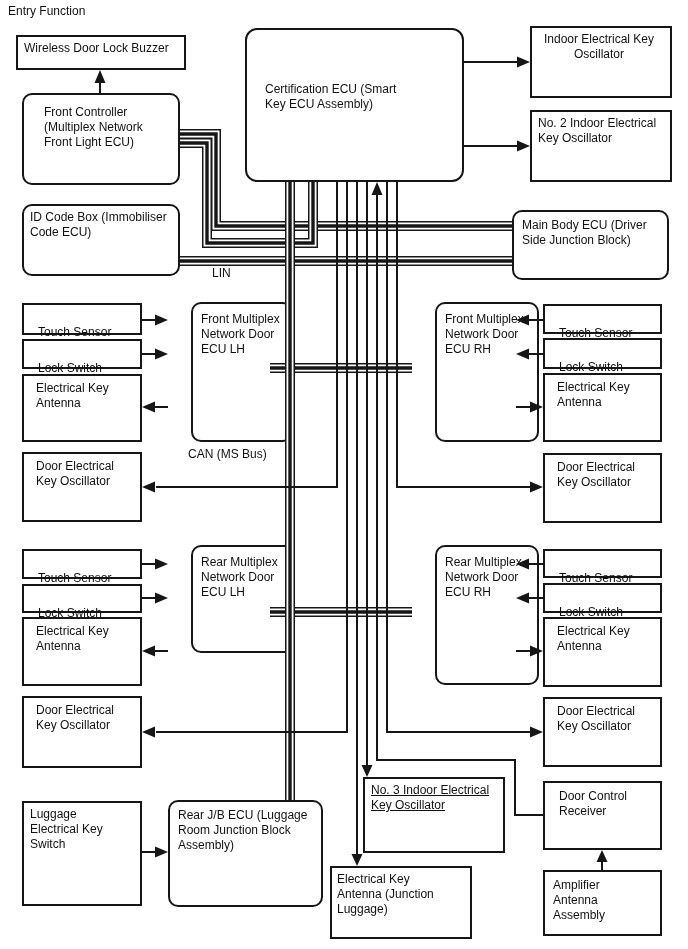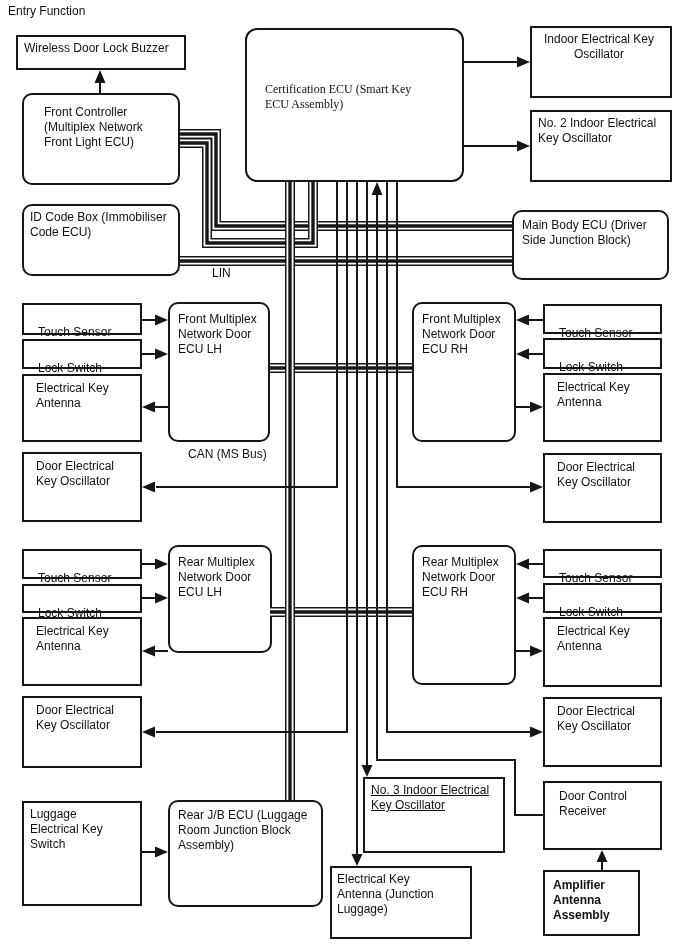--- a/index.html
+++ b/index.html
@@ -20,23 +20,23 @@
   .p-plain{padding:4px 8px 0 6px;}
   .p-sensor{padding:20px 4px 0 14px;}
   .p-ant{padding:5px 22px 0 12px;}
   .p-osc{padding:5px 24px 0 12px;}
   .p-indoor{padding:4px 10px 0 6px;}
   .p-lug{padding:4px 14px 0 6px;}
   .p-dcr{padding:6px 20px 0 14px;}
   .p-outant{padding:4px 24px 0 5px;}
   .p-amp{padding:6px 16px 0 8px;}
   .p-fc{padding:10px 8px 0 20px;}
-  .p-cert{padding:52px 44px 0 18px;font-family:Liberation Serif, serif;}
+  .p-cert{padding:52px 44px 0 18px;}
   .p-mbe{padding:6px 10px 0 8px;}
-  .p-decu{padding:8px 6px 11px 8px;}
+  .p-decu{padding:8px 6px 11px 8px;margin-left:23px;}
   .p-rjb{padding:6px 10px 0 8px;}
   .buslabel{position:absolute;font-size:12px;color:#111;}
   svg.wires{position:absolute;left:0;top:0;pointer-events:none;}
   .wire{fill:none;stroke:#161616;stroke-width:2;}
   .ah{fill:#161616;stroke:none;}
   .bus-outer{fill:none;stroke:#161616;stroke-width:10;stroke-linejoin:miter;}
   .bus-mid{fill:none;stroke:#ffffff;stroke-width:7;stroke-linejoin:miter;}
   .bus-core{fill:none;stroke:#161616;stroke-width:3.4;stroke-linejoin:miter;}
 </style>
 </head>
@@ -76,21 +76,21 @@
   <div class="box p-sensor" style="left:543px;top:549px;width:119px;height:29px;">Touch Sensor</div>
   <div class="box p-sensor" style="left:543px;top:583px;width:119px;height:30px;">Lock Switch</div>
   <div class="box p-ant" style="left:543px;top:617px;width:119px;height:70px;">Electrical Key Antenna</div>
   <div class="box p-osc" style="left:543px;top:697px;width:119px;height:70px;">Door Electrical Key Oscillator</div>
 
   <div class="box p-lug" style="left:22px;top:801px;width:120px;height:105px;">Luggage Electrical Key Switch</div>
   <div class="box round p-rjb" style="left:168px;top:800px;width:155px;height:107px;">Rear J/B ECU (Luggage Room Junction Block Assembly)</div>
   <div class="box p-indoor" style="left:363px;top:777px;width:142px;height:76px;text-decoration:underline;">No. 3 Indoor Electrical Key Oscillator</div>
   <div class="box p-dcr" style="left:543px;top:781px;width:119px;height:69px;">Door Control Receiver</div>
   <div class="box p-outant" style="left:330px;top:866px;width:142px;height:73px;">Electrical Key Antenna (Junction Luggage)</div>
-  <div class="box p-amp" style="left:543px;top:870px;width:97px;height:66px;font-weight:bold;">Amplifier Antenna Assembly</div>
+  <div class="box p-amp" style="left:543px;top:870px;width:119px;height:66px;">Amplifier Antenna Assembly</div>
 
   <div class="buslabel" style="left:212px;top:266px;">LIN</div>
   <div class="buslabel" style="left:188px;top:447px;">CAN (MS Bus)</div>
 
   <svg class="wires" width="688" height="949" viewBox="0 0 688 949">
     <defs>
       <path id="busFC1" d="M180,134 L216,134 L216,226 L512,226"></path>
       <path id="busFC2" d="M180,143 L207,143 L207,243 L313,243 L313,182"></path>
       <path id="busLIN" d="M180,261 L512,261"></path>
       <path id="busFront" d="M270,368 L412,368"></path>

